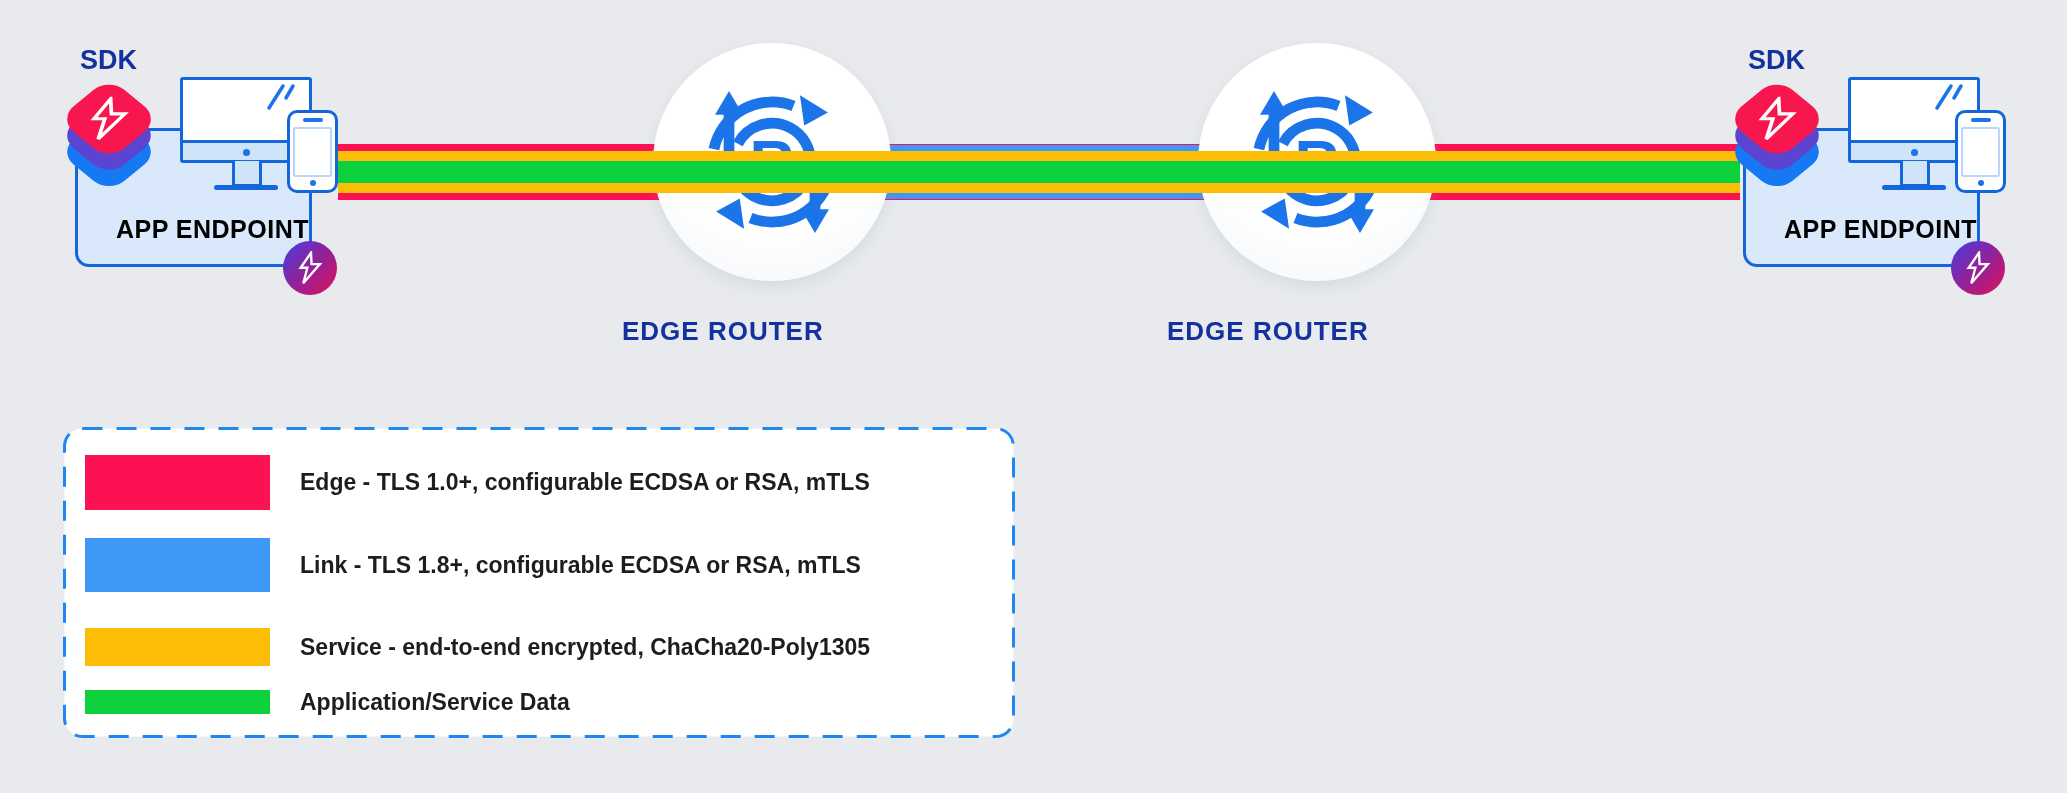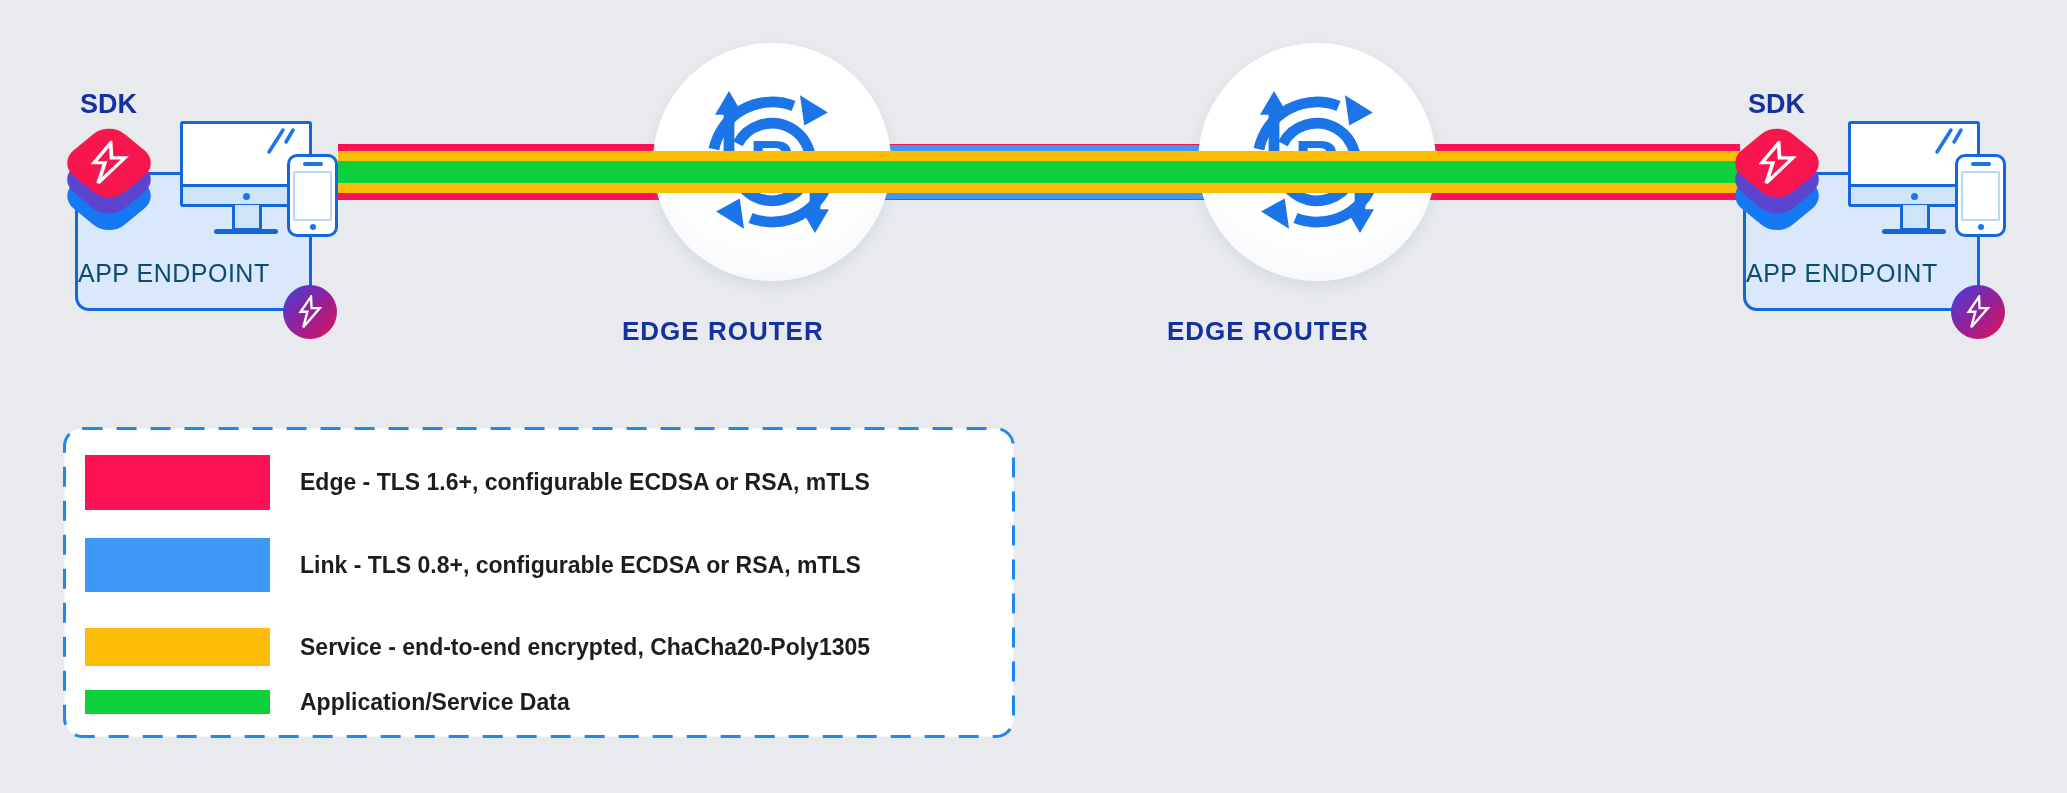--- a/index.html
+++ b/index.html
@@ -20,36 +20,36 @@
   .router-circle { position:absolute; top:43px; width:238px; height:238px; border-radius:50%;
     background:radial-gradient(circle at 50% 32%, #FFFFFF 55%, #F2F5F8 100%);
     box-shadow:0 6px 14px rgba(140,152,170,.18); z-index:6;
     display:flex; align-items:center; justify-content:center; }
   .router-circle.r1 { left:653px; } .router-circle.r2 { left:1198px; }
   .router-label { position:absolute; top:316px; width:300px; text-align:left;
     font-size:26px; font-weight:600; letter-spacing:1px; color:#14329E; z-index:3; }
   .router-label.r1 { left:622px; } .router-label.r2 { left:1167px; }
 
   
-  .endpoint { position:absolute; top:37px; width:300px; height:290px; z-index:30;margin-top:44px; }
+  .endpoint { position:absolute; top:37px; width:300px; height:290px; z-index:30; }
   .endpoint.left  { left:58px; }
   .endpoint.right { left:1726px; }
   .sdk-label { position:absolute; left:22px; top:8px; font-size:27px; font-weight:600; color:#14329E; }
   .sdk-layer { position:absolute; width:72px; height:72px; left:15px; border-radius:22px;
     transform:rotate(45deg) scaleY(1); }
   .sdk-wrap  { position:absolute; left:0; top:0; transform:scaleY(.82); transform-origin:51px 82px; }
   .sdk-layer.l-bot { top:86px; }
   .sdk-layer.l-mid { top:66px; }
   .sdk-layer.l-top { top:46px; }
   .sdk-bolt { position:absolute; left:30px; top:55px; width:42px; height:54px; }
 
   .ep-box { position:absolute; left:17px; top:91px; width:237px; height:139px;
     background:#D9E8FB; border:3px solid #1467DB; border-radius:14px; }
-  .ep-label { position:absolute; left:0; right:0; top:84px; text-align:left;
-    font-size:25px; font-weight:400; letter-spacing:.5px; color:#0c4a6e; }
+  .ep-label { position:absolute; left:0; right:0; top:84px; text-align:right;
+    font-size:25px; font-weight:700; letter-spacing:.5px; color:#000000; }
 
   .monitor { position:absolute; left:122px; top:40px; width:132px; height:86px;
     background:#FFFFFF; border:3px solid #1467DB; border-radius:3px; }
   .monitor-strip { position:absolute; left:0; right:0; bottom:0; height:20px;
     background:#CFE3F9; border-top:3px solid #1467DB; }
   .monitor-dot { position:absolute; left:50%; top:6px; width:7px; height:7px; margin-left:-3.5px;
     border-radius:50%; background:#1B74E8; }
   .monitor-shine { position:absolute; left:208px; top:45px; width:30px; height:30px; }
   .m-stand { position:absolute; left:174px; top:124px; width:30px; height:26px;
     background:#CFE3F9; border:3px solid #1467DB; border-top:none; }
@@ -208,25 +208,25 @@
     </svg>
   </div>
 </div>
 
 <div class="legend">
   <svg class="legend-border" width="952" height="311" viewBox="0 0 952 311">
     <rect x="1.5" y="1.5" width="949" height="308" rx="18" fill="#FFFFFF" stroke="#1E87F0" stroke-width="3" stroke-dasharray="20 14"></rect>
   </svg>
   <div class="legend-row row1">
     <div class="legend-swatch" style="background-color: rgb(252, 17, 82);"></div>
-    <div class="legend-label">Edge - TLS 1.6+, configurable ECDSA or RSA, mTLS</div>
+    <div class="legend-label">Edge - TLS 1.0+, configurable ECDSA or RSA, mTLS</div>
   </div>
   <div class="legend-row row2">
     <div class="legend-swatch" style="background-color: rgb(61, 153, 245);"></div>
-    <div class="legend-label">Link - TLS 0.8+, configurable ECDSA or RSA, mTLS</div>
+    <div class="legend-label">Link - TLS 1.8+, configurable ECDSA or RSA, mTLS</div>
   </div>
   <div class="legend-row row3">
     <div class="legend-swatch" style="background-color: rgb(252, 189, 6);"></div>
     <div class="legend-label">Service - end-to-end encrypted, ChaCha20-Poly1305</div>
   </div>
   <div class="legend-row row4">
     <div class="legend-swatch" style="background-color: rgb(13, 209, 60);"></div>
     <div class="legend-label">Application/Service Data</div>
   </div>
 </div>

